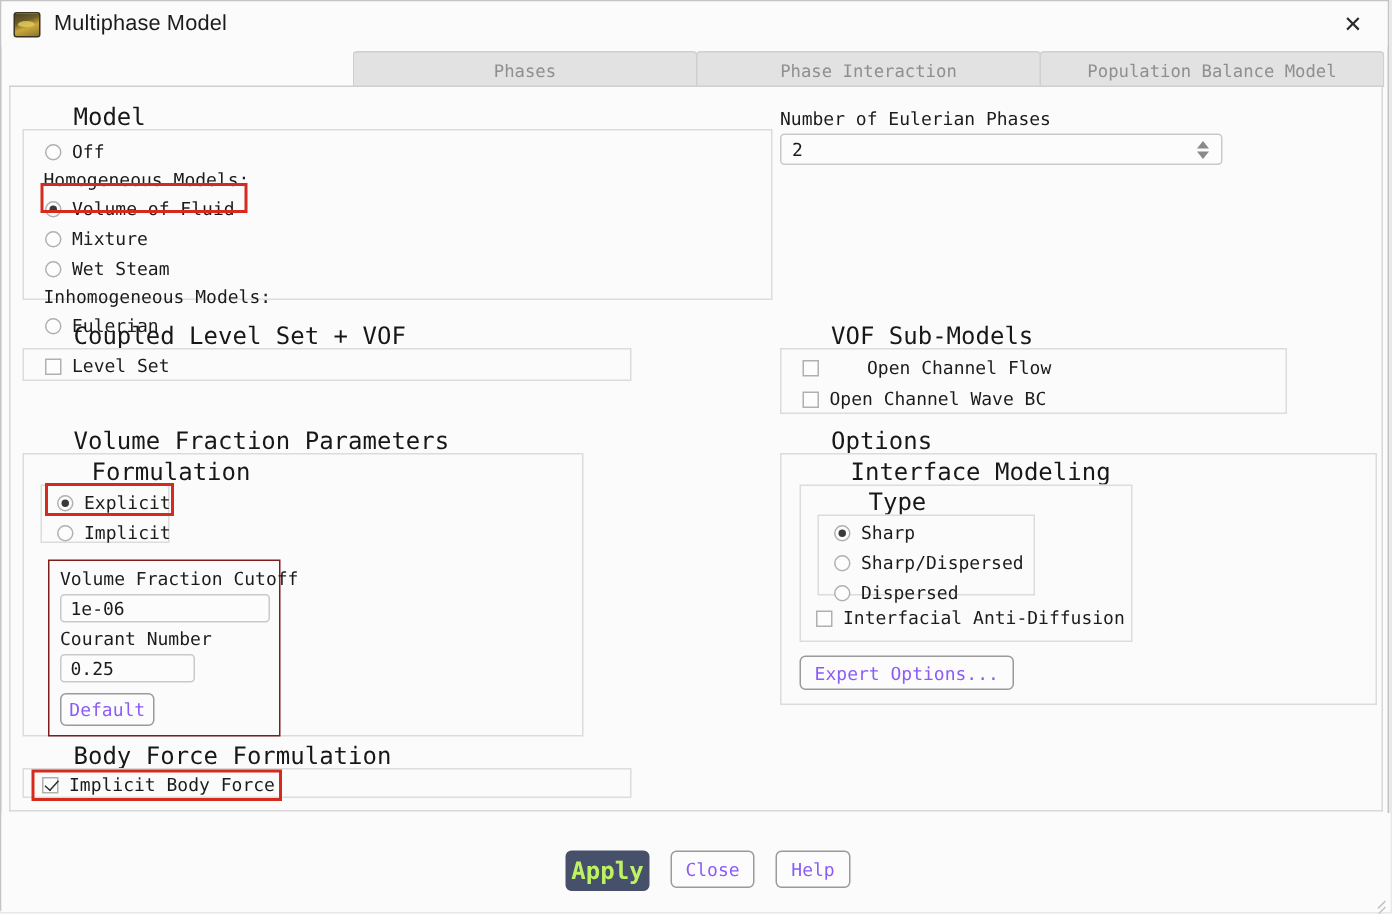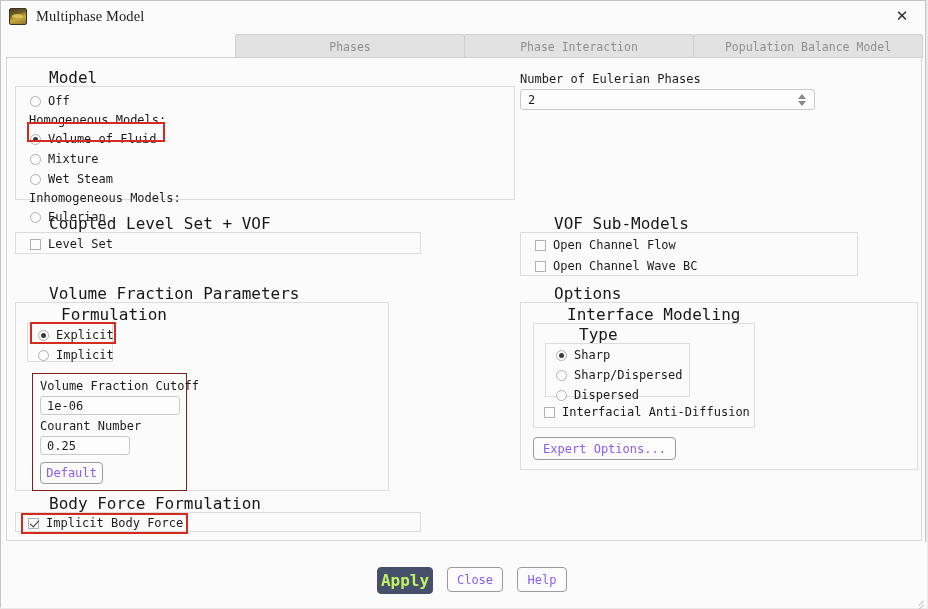--- a/index.html
+++ b/index.html
@@ -33,21 +33,21 @@
     width:16px;height:15px;margin-left:8px;margin-right:9px;
     background:linear-gradient(160deg,#4a4026 0%,#6e5c28 35%,#caa93c 60%,#8a7530 100%);
     border:1px solid #3b3320;border-radius:2px;
     position:relative;flex:none;
   }
   .app-icon::after{
     content:"";position:absolute;left:2px;top:5px;width:11px;height:4px;
     background:#e0c75a;border-radius:50% 50% 40% 40%;opacity:.85;
   }
   .title-text{
-    font-family:Liberation Serif, serif;
+    font-family:Liberation Sans, sans-serif;
     font-size:14.5px;color:#1c1c1c;letter-spacing:.1px;
   }
   .winclose{
     position:absolute;right:0;top:0;width:46px;height:30px;
     display:flex;align-items:center;justify-content:center;
     font-family:"Liberation Sans",sans-serif;font-size:15px;color:#2a2a2a;
     cursor:default;
   }
 
   
@@ -230,21 +230,21 @@
           <div class="row" style="margin:3px 0 0 14px;">
             <span class="check"></span>
             <span class="rlabel">Level Set</span>
           </div>
         </div>
       </div>
 
       <div class="grp" style="left:513px;top:160px;width:338px;height:58px;">
         <div class="glabel">VOF Sub-Models</div>
         <div class="gbox">
-          <div class="row" style="margin:4px 0 0 14px;">
+          <div class="row" style="margin:4px 0 0 14px;gap:25px;">
             <span class="check"></span>
             <span class="rlabel">Open Channel Flow</span>
           </div>
           <div class="row" style="margin:4px 0 0 14px;">
             <span class="check"></span>
             <span class="rlabel">Open Channel Wave BC</span>
           </div>
         </div>
       </div>
 

